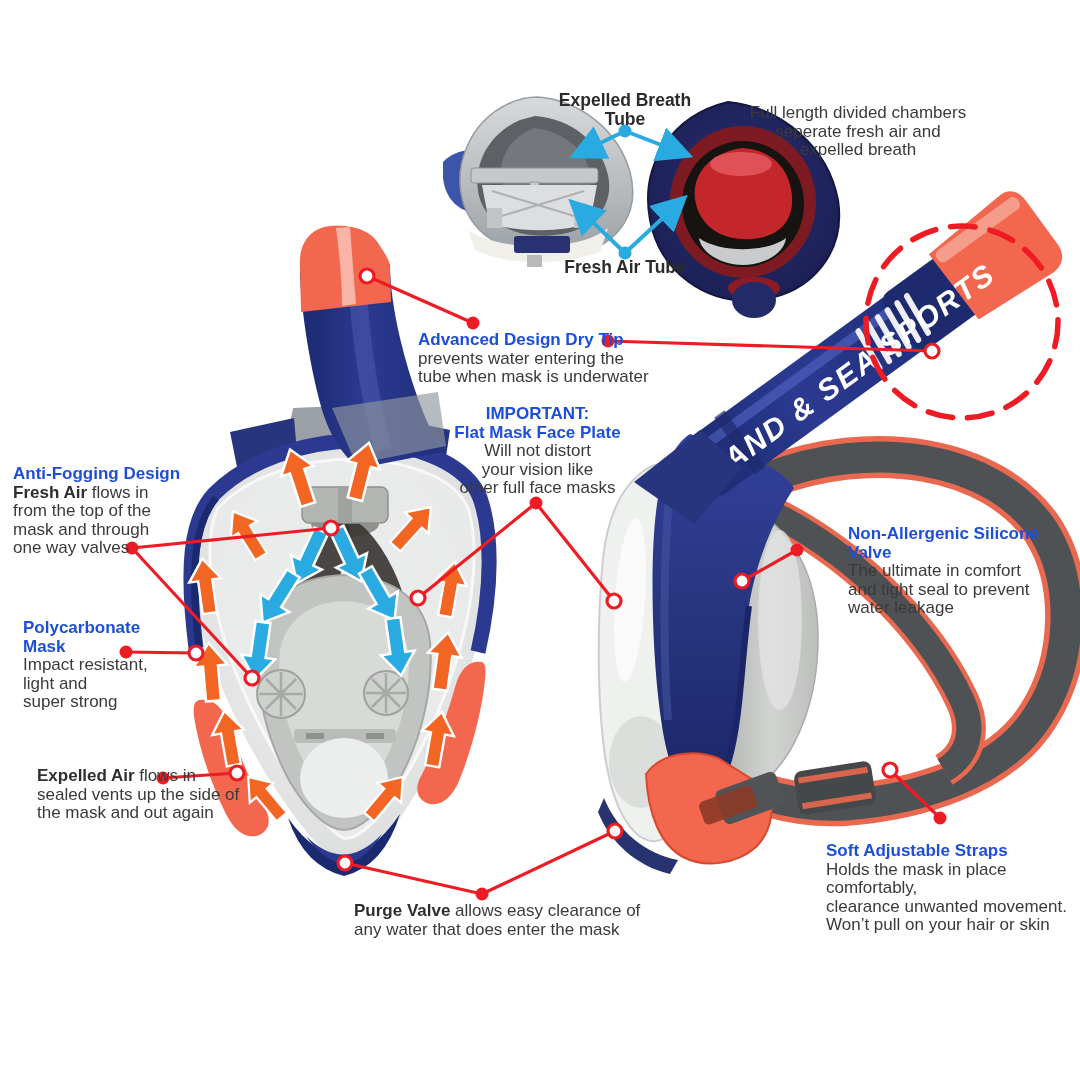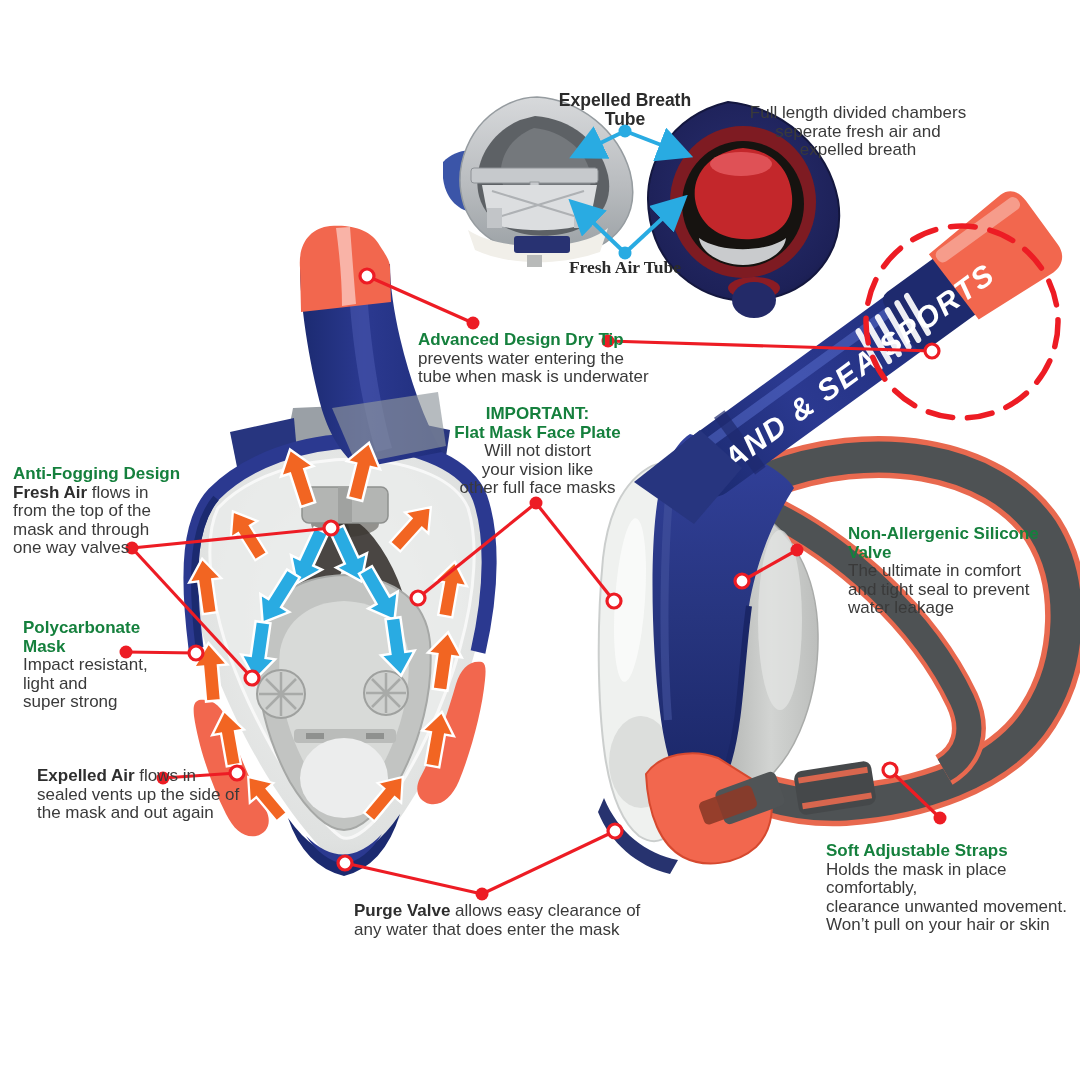--- a/index.html
+++ b/index.html
@@ -3,21 +3,21 @@
 <meta charset="utf-8">
 <style>
   html,body{margin:0;padding:0;background:#fff;}
   .canvas{
     position:relative;width:1080px;height:1080px;background:#ffffff;overflow:hidden;
     font-family:"Liberation Sans", sans-serif;
   }
   .art{position:absolute;left:0;top:0;width:1080px;height:1080px;}
   .ann{position:absolute;font-size:17px;line-height:18.6px;color:#3a3a3a;}
   .ann b{font-weight:700;color:#2e2e2e;}
-  .ann .t{font-weight:700;color:#15803d;display:block;}
+  .ann .t{font-weight:700;color:#1d4ed8;display:block;}
   .center{text-align:center;}
   .lbl{position:absolute;font-size:17.5px;line-height:19px;font-weight:700;color:#2b2b2b;text-align:center;}
 </style>
 </head>
 <body>
 
 <div class="canvas">
 
 <svg class="art" viewBox="0 0 1080 1080">
   <defs>
@@ -259,21 +259,21 @@
   <span>Expelled Breath</span><br>
   <span>Tube</span>
 </div>
 
 <div class="ann center" style="left:738px;top:104px;width:240px;">
   <span>Full length divided chambers</span><br>
   <span>seperate fresh air and</span><br>
   <span>expelled breath</span>
 </div>
 
-<div class="lbl" style="left:535px;top:258px;width:180px;font-family:Liberation Serif, serif;">
+<div class="lbl" style="left:535px;top:258px;width:180px;">
   <span>Fresh Air Tube</span>
 </div>
 
 <div class="ann" style="left:418px;top:331px;width:235px;">
   <span class="t">Advanced Design Dry Tip</span>
   <span>prevents water entering the</span><br>
   <span>tube when mask is underwater</span>
 </div>
 
 <div class="ann" style="left:13px;top:465px;width:210px;">

